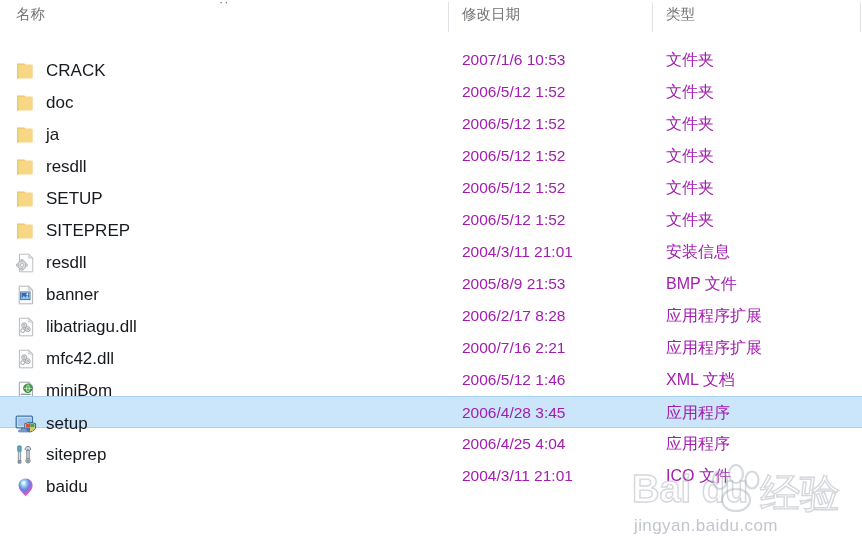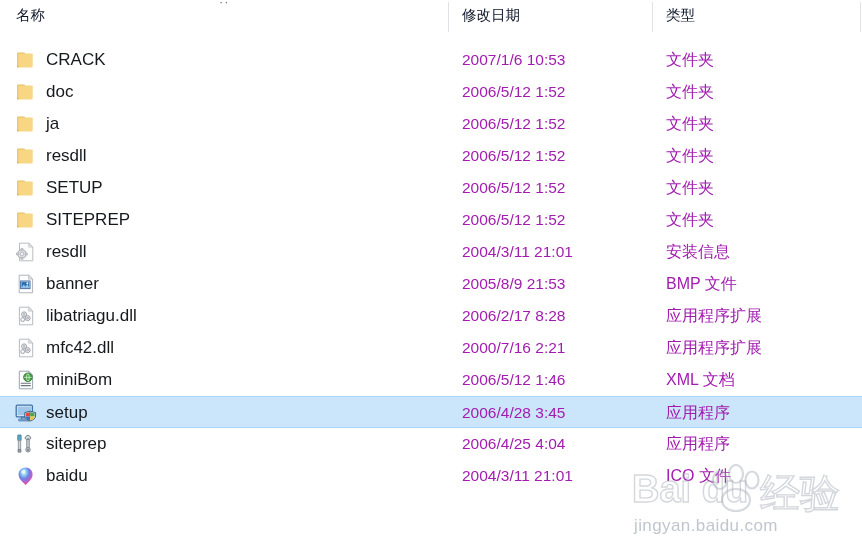--- a/index.html
+++ b/index.html
@@ -41,23 +41,24 @@
     width: 862px;
     height: 33px;
     box-sizing: border-box;
   }
   .col-header .hcell {
     position: absolute;
     top: 0;
     height: 33px;
     line-height: 30px;
     font-size: 14.5px;
-    color: #0f172a;
+    color: #737373;
     white-space: nowrap;
     box-sizing: border-box;
+    font-family: Liberation Mono, monospace;
   }
   .hcell.name { left: 16px; }
   .hcell.date { left: 462px; }
   .hcell.type { left: 666px; }
 
   .hsep {
     position: absolute;
     top: 2px;
     width: 1px;
     height: 30px;
@@ -94,20 +95,21 @@
     white-space: nowrap;
     overflow: hidden;
   }
   .cell.c-name {
     left: 14px;
     width: 420px;
     font-size: 17px;
     color: #16191d;
     padding-left: 32px;
     box-sizing: border-box;
+    margin-top: 11px;
   }
   .cell.c-date {
     left: 462px;
     width: 186px;
     font-size: 15.5px;
     color: #a21caf;
   }
   .cell.c-type {
     left: 666px;
     width: 190px;

